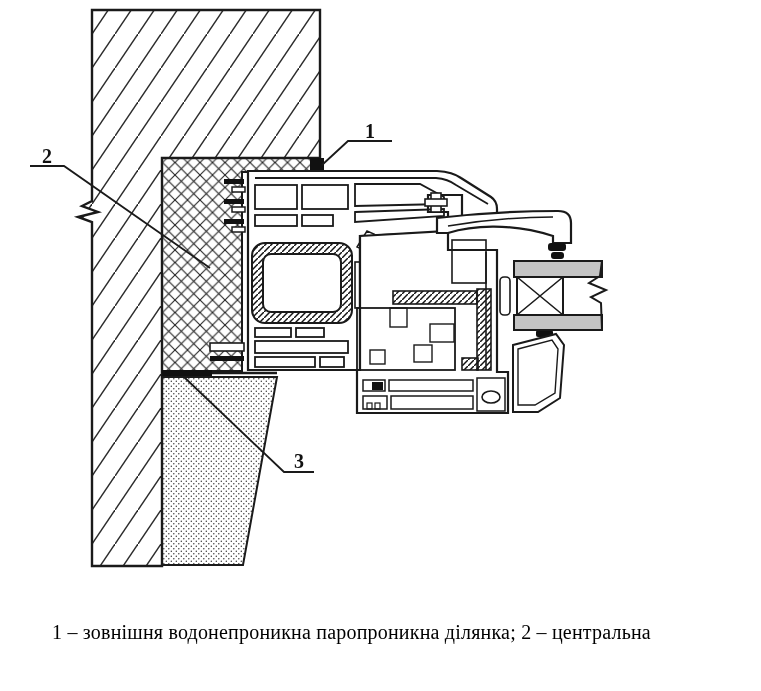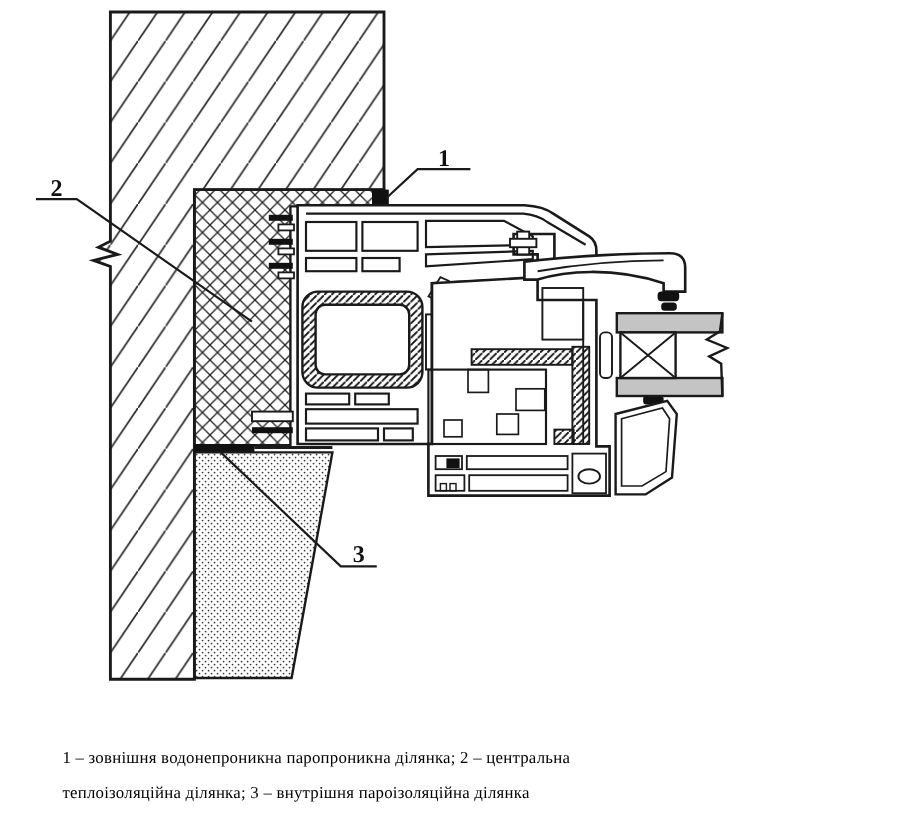--- a/index.html
+++ b/index.html
@@ -4,21 +4,21 @@
 <style>
   html, body { margin: 0; padding: 0; background: #ffffff; }
   body {
     width: 761px; height: 691px; position: relative; overflow: hidden;
     font-family: "Liberation Serif", serif;
   }
   .stage { position: absolute; left: 0; top: 0; }
   .caption {
     position: absolute; left: 52px; top: 618px; width: 650px;
     font-family: "Liberation Serif", serif;
-    font-size: 14px; line-height: 29px; color: #000;
+    font-size: 20px; line-height: 29px; color: #000;
     letter-spacing: 0.2px;
   }
   .callout-text {
     font-family: "Liberation Serif", serif;
     font-weight: bold; font-size: 20px;
   }
 </style>
 </head>
 <body>
 
@@ -147,14 +147,13 @@
       <g>
         <path d="M314,472 H284 L184,377"></path>
         <text class="callout-text" x="299" y="468" text-anchor="middle" fill="#111" stroke="none">3</text>
       </g>
     </g>
   </g>
 </svg>
 
 <div class="caption">
   <span>1 – зовнішня водонепроникна паропроникна ділянка; 2 – центральна</span><br>
-  <span>теплоізоляційна ділянка; 3 – внутрішня пароізоляційна ділянка</span>
 </div>
 
 </body></html>

